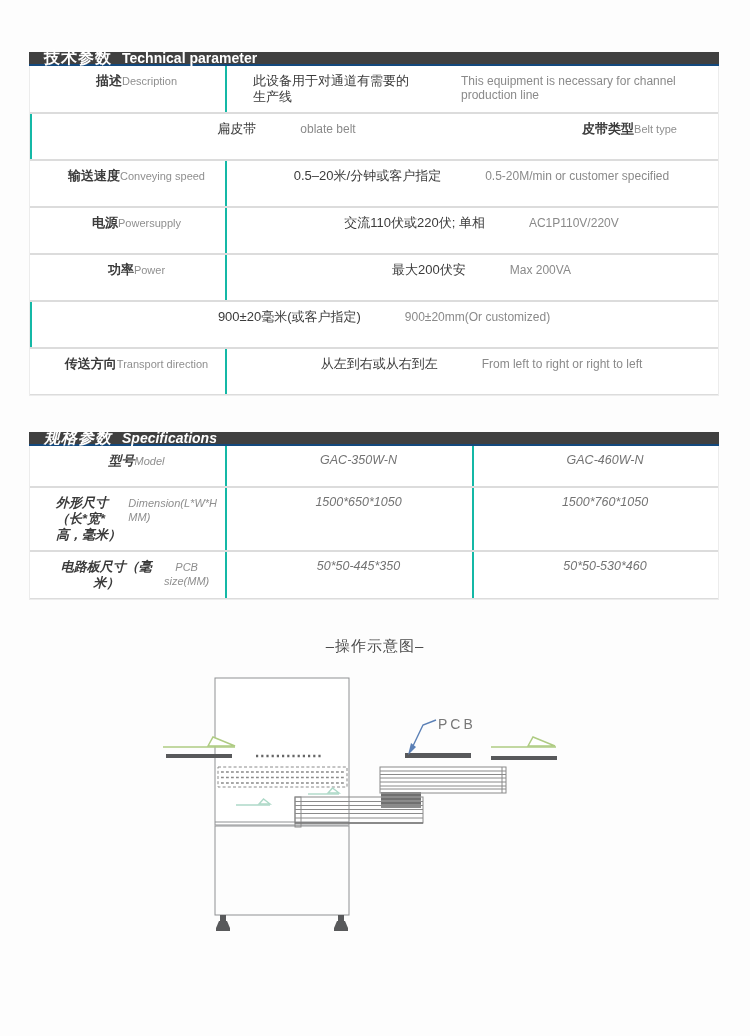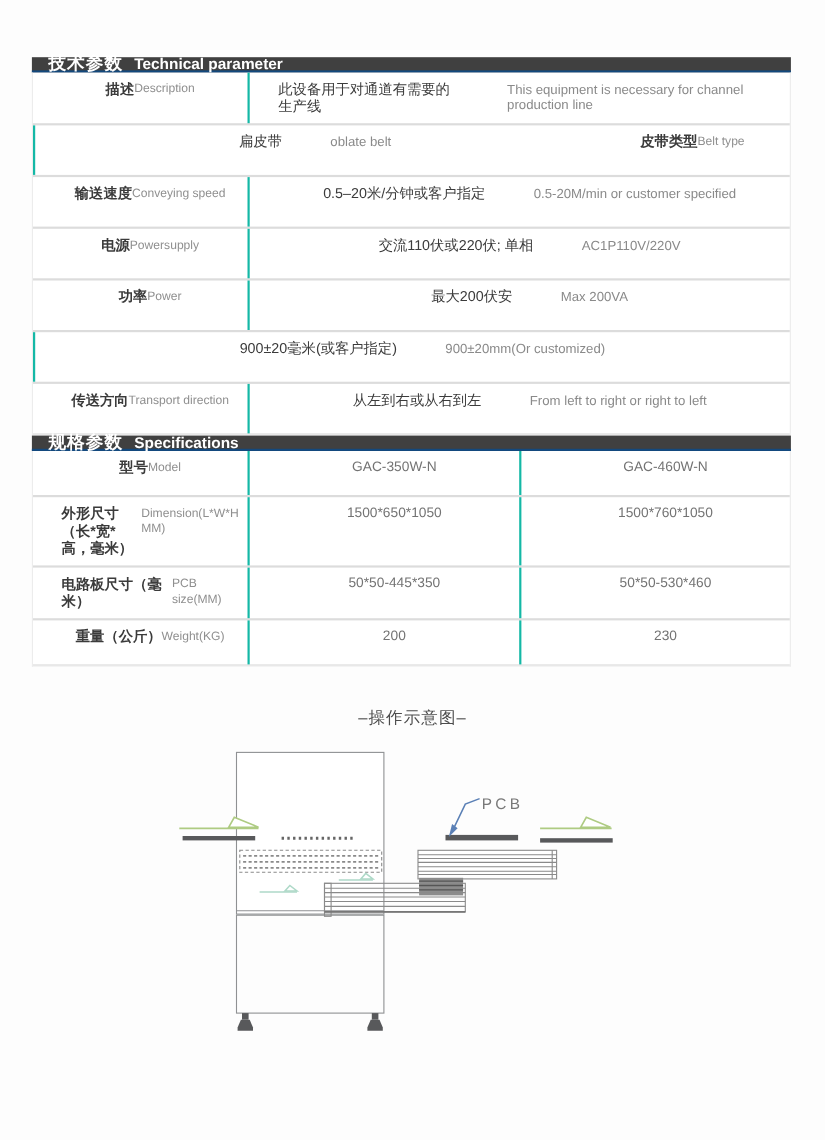--- a/index.html
+++ b/index.html
@@ -4,21 +4,21 @@
 <style>
   html,body{margin:0;padding:0;}
   body{
     width:750px;height:1036px;
     background:#fdfdfd;
     font-family:"Liberation Sans","DejaVu Sans",sans-serif;
     overflow:hidden;
   }
   .tbl{width:690px;margin-left:29px;}
   .tbl-1{margin-top:52px;}
-  .tbl-2{}
+  .tbl-2{margin-top:36px;font-style:italic;}
   .tbl-header{
     height:14px;background:#404040;color:#fff;
     display:flex;align-items:center;padding-left:15px;
     border-bottom:2px solid #13497e;box-sizing:border-box;
   }
   .tbl-header .zh{font-size:16px;font-weight:bold;letter-spacing:1px;}
   .tbl-header .en{font-size:14px;font-weight:bold;margin-left:10px;}
   .rows{background:#fff;border:1px solid #ececec;border-top:none;}
   .row{display:flex;border-bottom:2px solid #dcdcdc;}
   .row:last-child{border-bottom:1px solid #dcdcdc;text-align:center;}
@@ -151,32 +151,20 @@
         <span class="zh-label">电路板尺寸（毫米）</span>
         <span class="en-label">PCB size(MM)</span>
       </div>
       <div class="cell cell-value" style="flex:0 0 247px;">
         <span class="spec-val">50*50-445*350</span>
       </div>
       <div class="cell cell-value">
         <span class="spec-val">50*50-530*460</span>
       </div>
     </div>
-    <div class="row">
-      <div class="cell cell-label">
-        <span class="zh-label">重量（公斤）</span>
-        <span class="en-label">Weight(KG)</span>
-      </div>
-      <div class="cell cell-value" style="flex:0 0 247px;">
-        <span class="spec-val">200</span>
-      </div>
-      <div class="cell cell-value">
-        <span class="spec-val">230</span>
-      </div>
-    </div>
   </div>
 </div>
 
 <div class="caption">–操作示意图–</div>
 
 <div class="diagram-wrap">
   <svg width="424" height="284" viewBox="0 0 424 284">
 
     <g fill="none" stroke-width="1" stroke="#8f9193">
       <rect x="57" y="13" width="134" height="147" fill="#ffffff"></rect>

